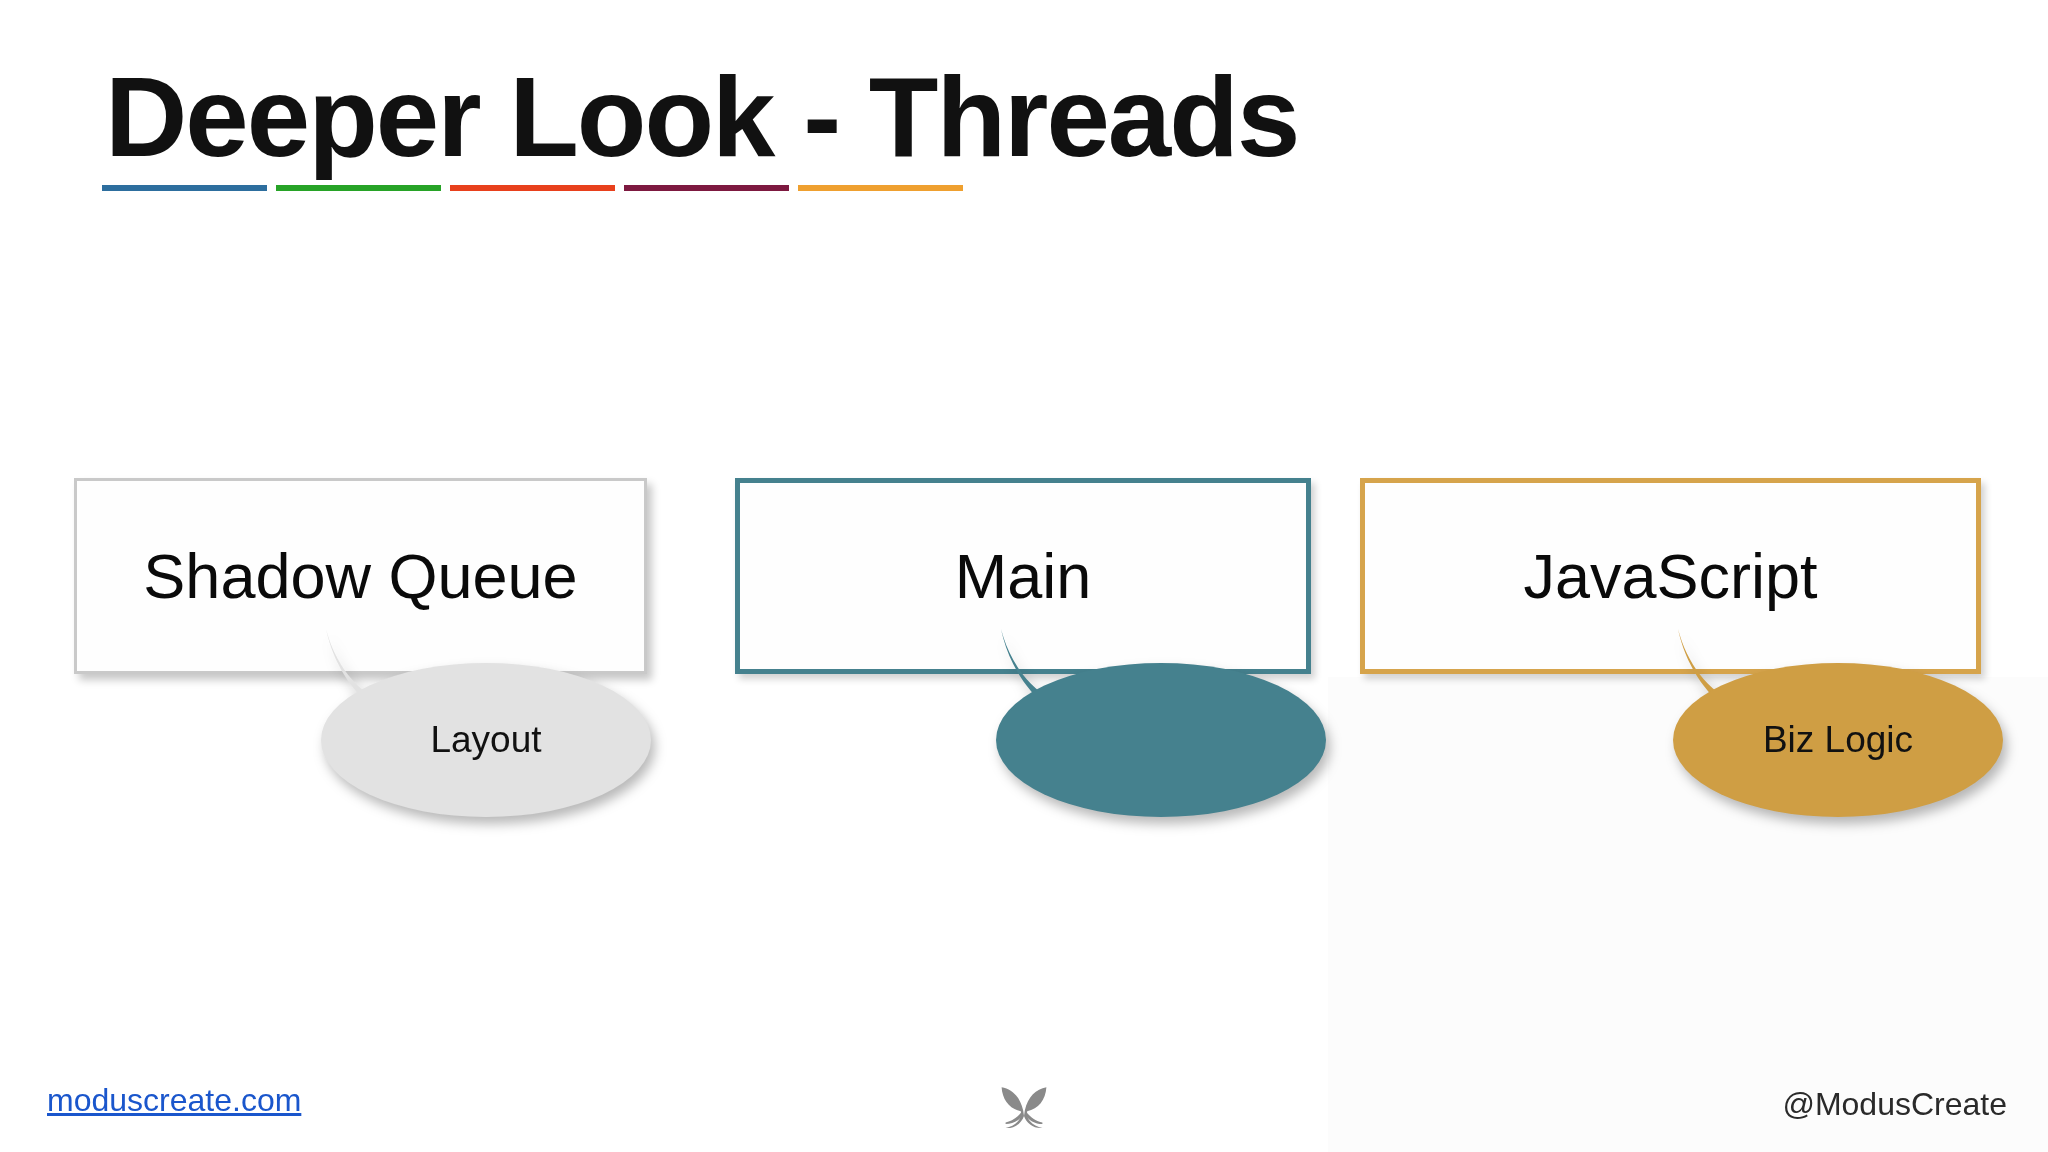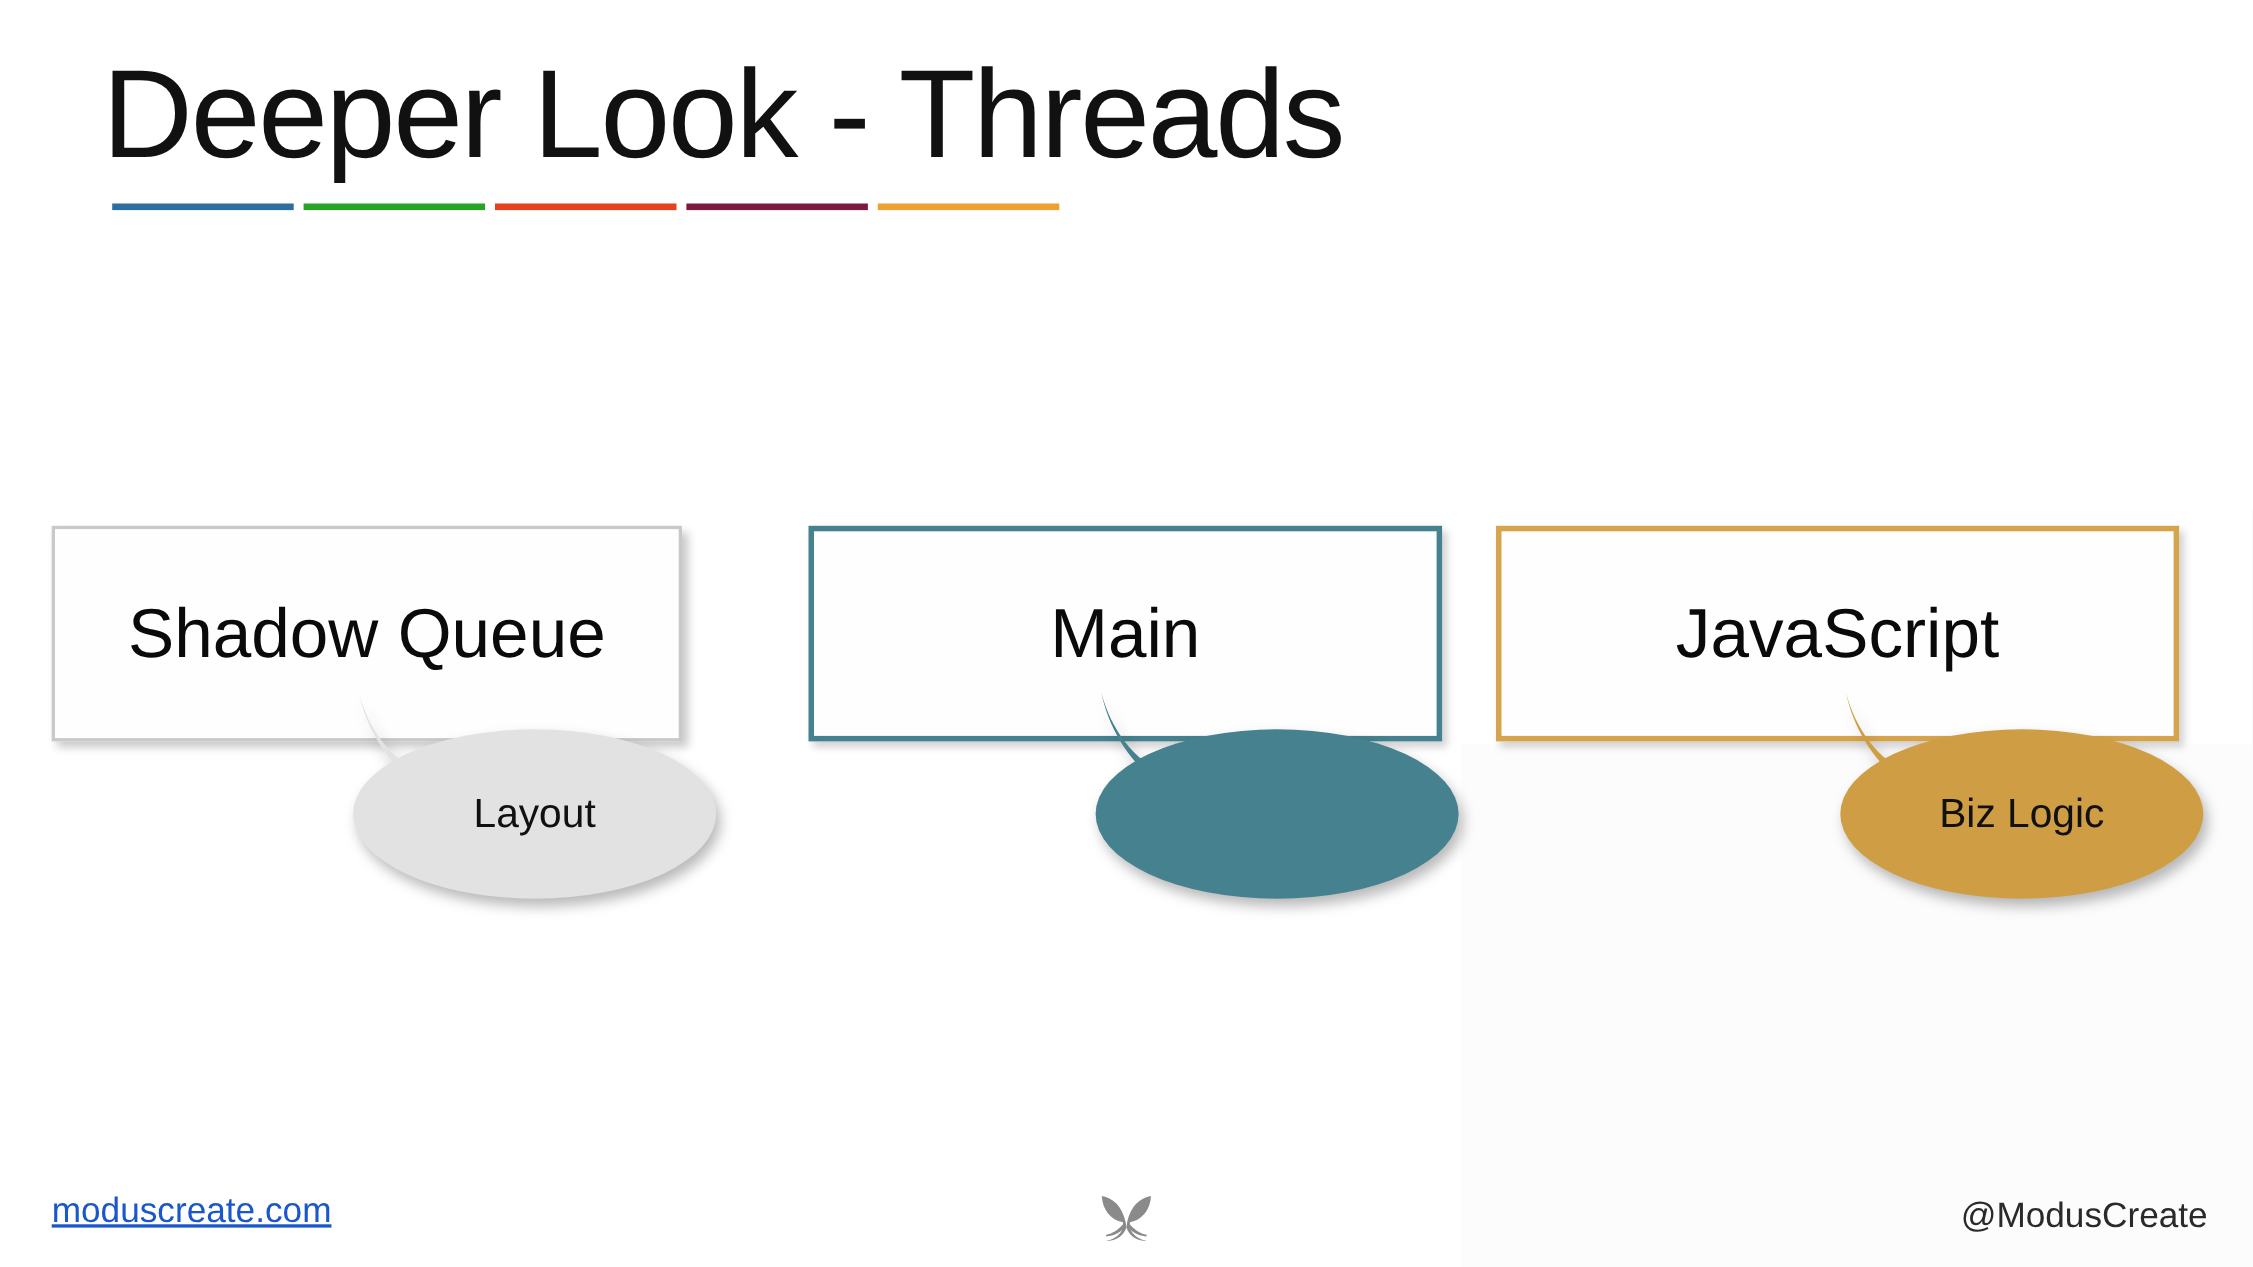--- a/index.html
+++ b/index.html
@@ -9,36 +9,36 @@
     background:var(--bg,#ffffff);
     overflow:hidden;
     font-family:"Liberation Sans","DejaVu Sans",sans-serif;
   }
   
   .tint-panel{
     position:absolute;left:1328px;top:677px;width:720px;height:475px;
     background:var(--tint,#fcfcfc);
   }
   .title{
-    position:absolute;left:93px;top:48px;margin:0;
-    font-size:114px;font-weight:normal;letter-spacing:-2px;line-height:1.0;
+    position:absolute;left:93px;top:48px;margin:12px;
+    font-size:114px;font-weight:bold;letter-spacing:-2px;line-height:1.0;
     color:var(--title-c,#111);white-space:nowrap;
   }
   .underline-row{
     position:absolute;left:102px;top:185px;display:flex;gap:9px;
   }
   .dash{width:165px;height:6px;background:var(--dash,#888);}
   
   .box{
     position:absolute;top:478px;height:196px;box-sizing:border-box;
     background:#fefefe;border:5px solid var(--box-border,#999);
     display:flex;align-items:center;justify-content:center;
     box-shadow:4px 5px 7px rgba(0,0,0,0.18);
   }
-  .col-0 .box{border-width:3px;box-shadow:5px 6px 8px rgba(0,0,0,0.22);}
+  .col-0 .box{border-width:3px;box-shadow:5px 6px 8px rgba(0,0,0,0.22);margin-left:27px;}
   .col-0 .box{left:47px;width:573px;}
   .col-1 .box{left:735px;width:576px;}
   .col-2 .box{left:1360px;width:621px;}
   .box-label{
     font-size:63px;color:var(--box-text,#0a0a0a);white-space:nowrap;
   }
   
   .bubble{
     position:absolute;top:605px;width:400px;height:220px;
     filter:drop-shadow(4px 7px 6px rgba(0,0,0,0.28));

